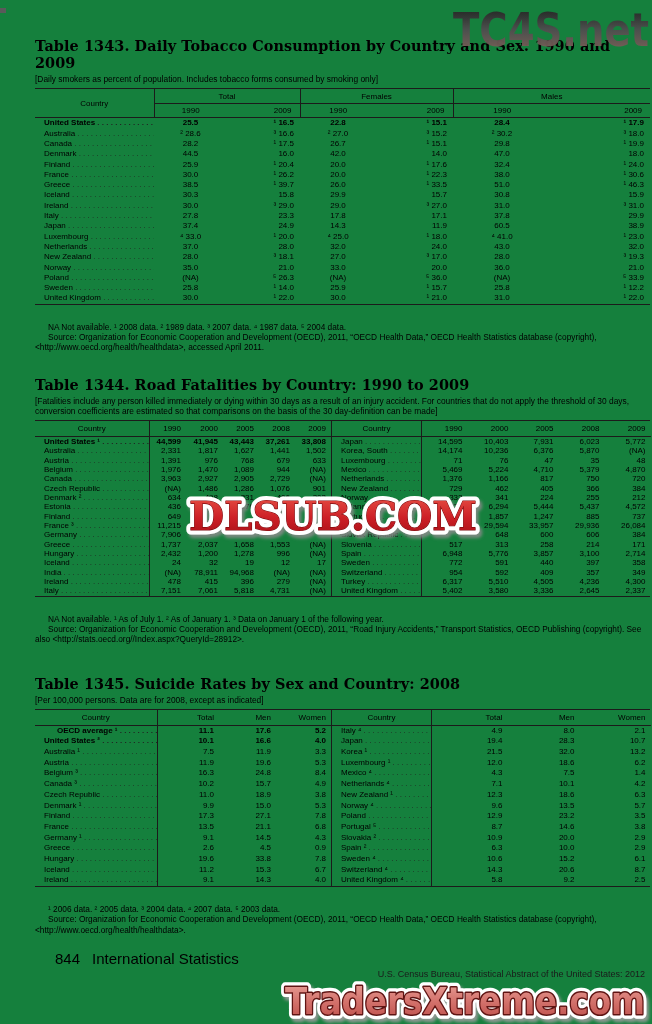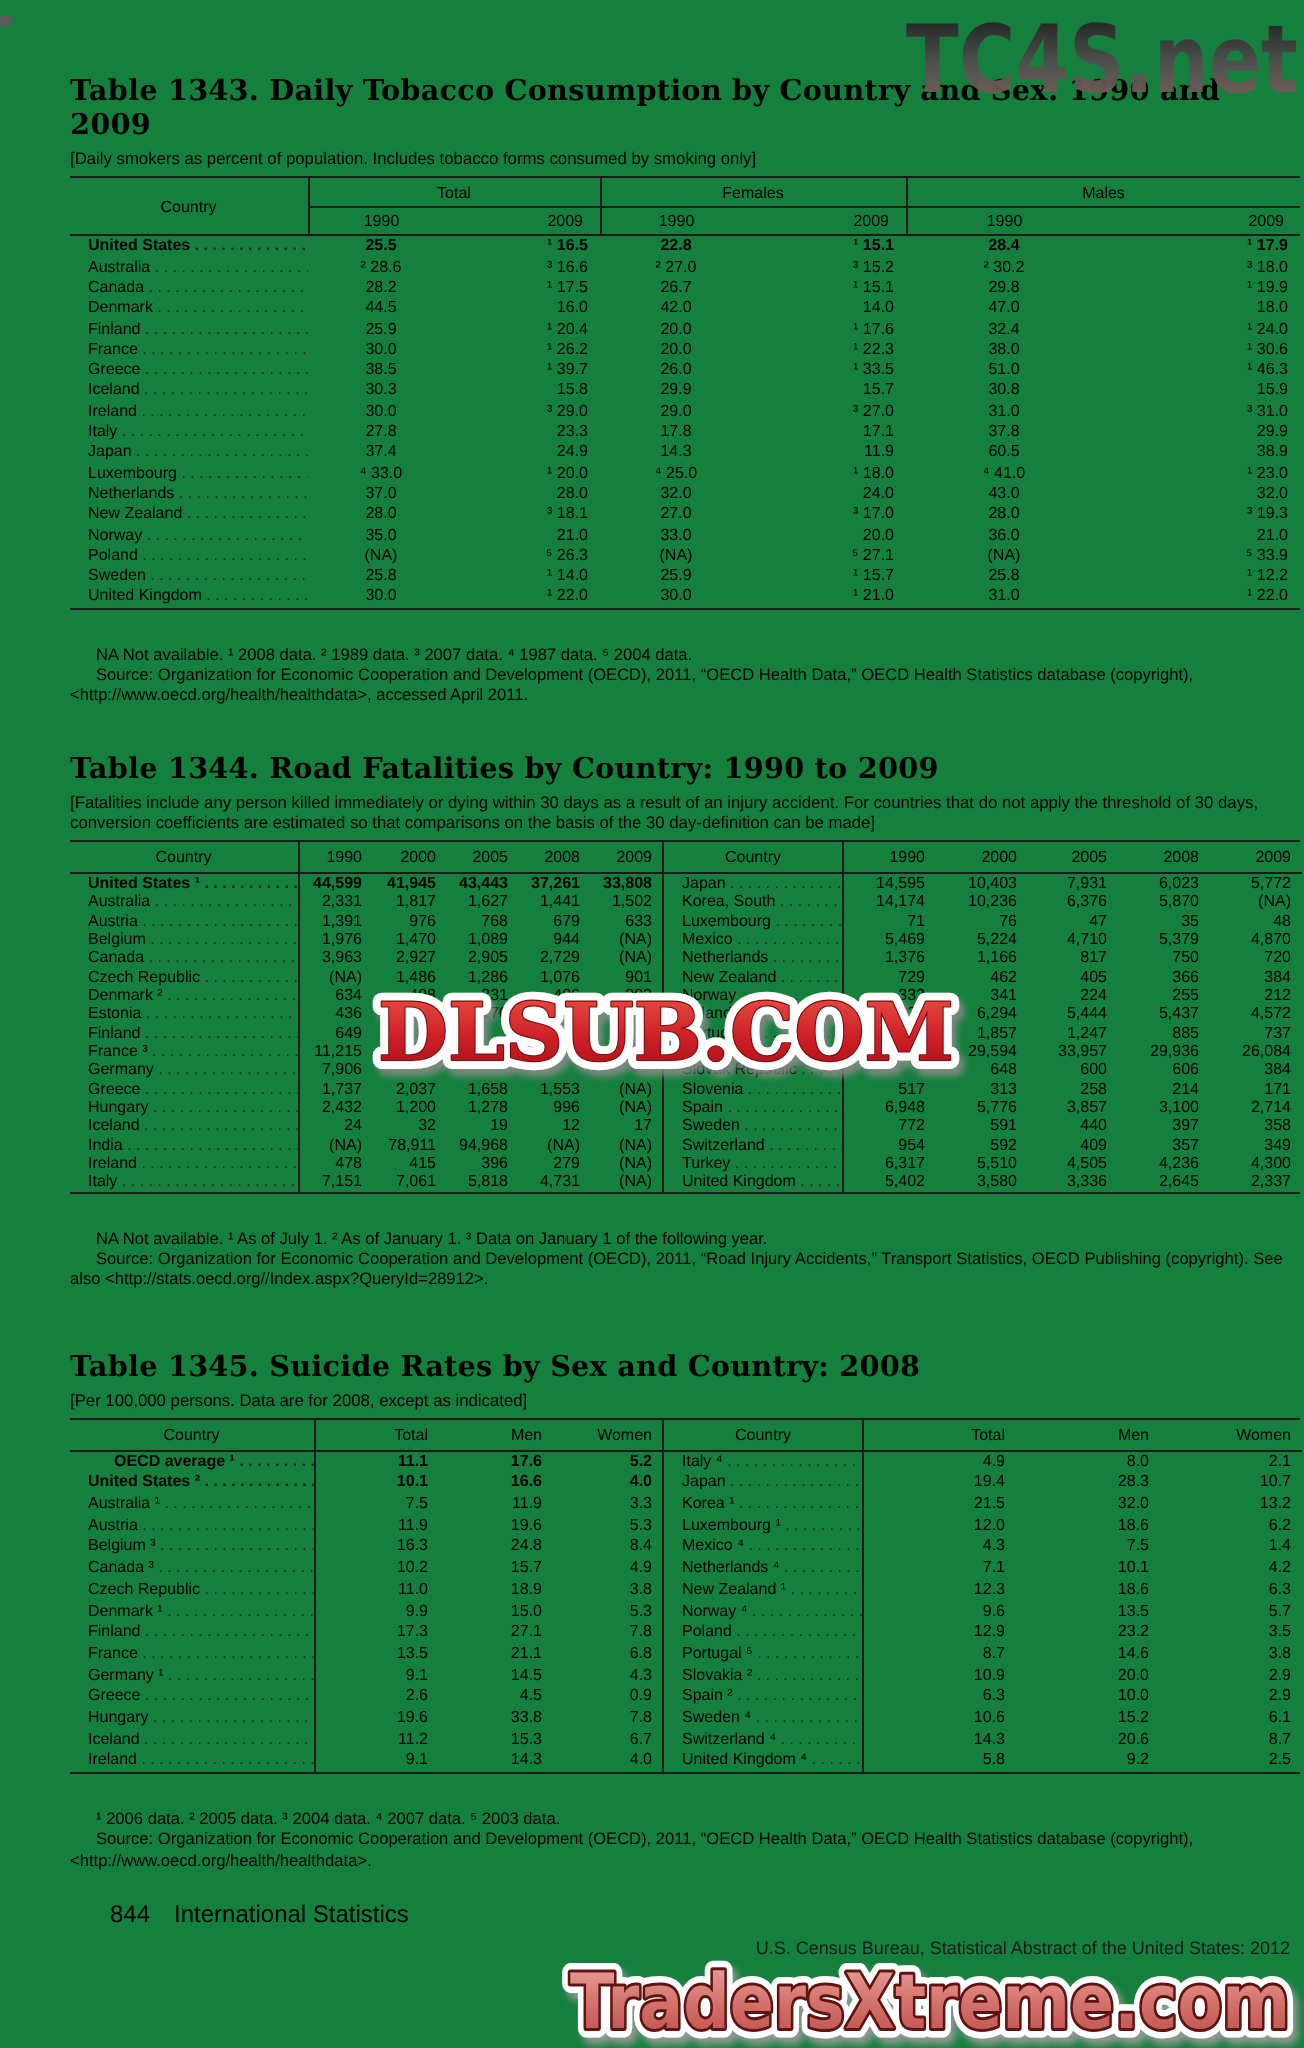--- a/index.html
+++ b/index.html
@@ -41,21 +41,21 @@
   .twin{display:flex;border-top:1.3px solid #1b1b1b;border-bottom:1.3px solid #1b1b1b;width:615px;}
   .twin table{border:none;}
   .twin .rt{border-left:1px solid #1b1b1b;}
   .twin thead th{height:14.5px;border-bottom:1.4px solid #1b1b1b;}
   .twin thead th.num{text-align:right;padding-right:5px;}
   .twin td.c0, .twin thead th.h1{border-left:1px solid #1b1b1b;}
   .t1344 td{height:9.35px;line-height:9.35px;}
   .t1345 td{height:10.7px;line-height:10.7px;}
 
   
-  .footer-left{position:absolute;left:55px;top:950px;font-size:12px;}
+  .footer-left{position:absolute;left:55px;top:950px;font-size:15px;}
   .footer-left .sec{margin-left:12px;}
   .credit{position:absolute;right:7px;top:969px;font-size:9px;color:#1a1a1a;}
 
   
   .wm{position:absolute;z-index:6;pointer-events:none;}
   .wm-top{top:0;right:0;}
   .wm-mid{left:178px;top:485px;}
   .wm-bot{left:277px;top:974px;}
   .speck{position:absolute;left:0;top:8px;width:6px;height:5px;background:#5a5a5a;}
 </style>
@@ -242,21 +242,21 @@
               <td class="num c2">33.0</td>
               <td class="num c3">20.0</td>
               <td class="num c4">36.0</td>
               <td class="num c5">21.0</td>
             </tr>
             <tr>
               <td class="cn"><span class="nm">Poland</span><span class="dots"></span></td>
               <td class="num c0">(NA)</td>
               <td class="num c1">⁵ 26.3</td>
               <td class="num c2">(NA)</td>
-              <td class="num c3">⁵ 27.1</td>
+              <td class="num c3">⁵ 36.0</td>
               <td class="num c4">(NA)</td>
               <td class="num c5">⁵ 33.9</td>
             </tr>
             <tr>
               <td class="cn"><span class="nm">Sweden</span><span class="dots"></span></td>
               <td class="num c0">25.8</td>
               <td class="num c1">¹ 14.0</td>
               <td class="num c2">25.9</td>
               <td class="num c3">¹ 15.7</td>
               <td class="num c4">25.8</td>

